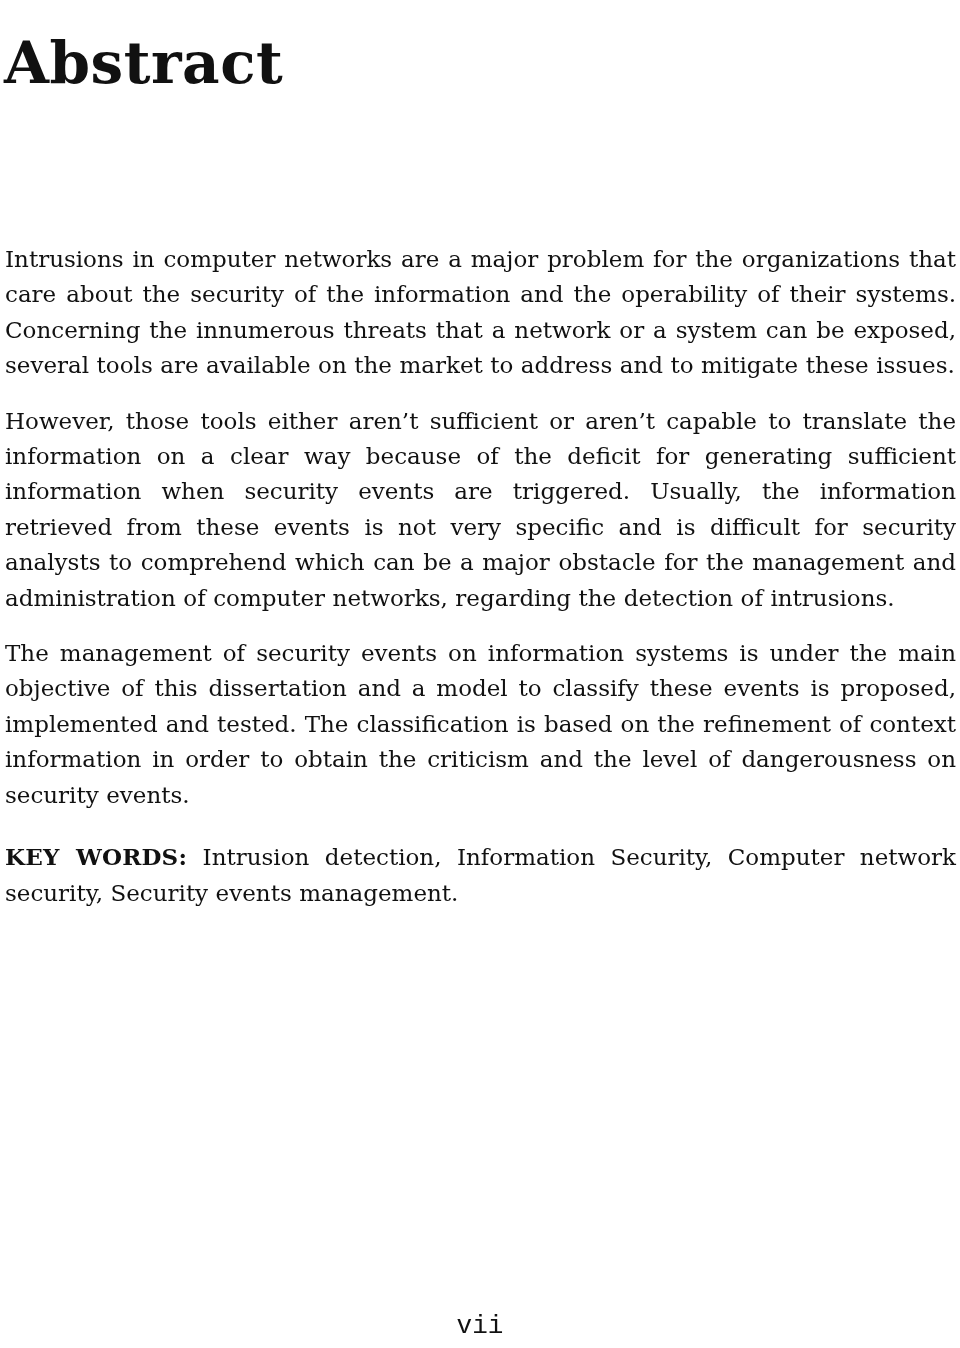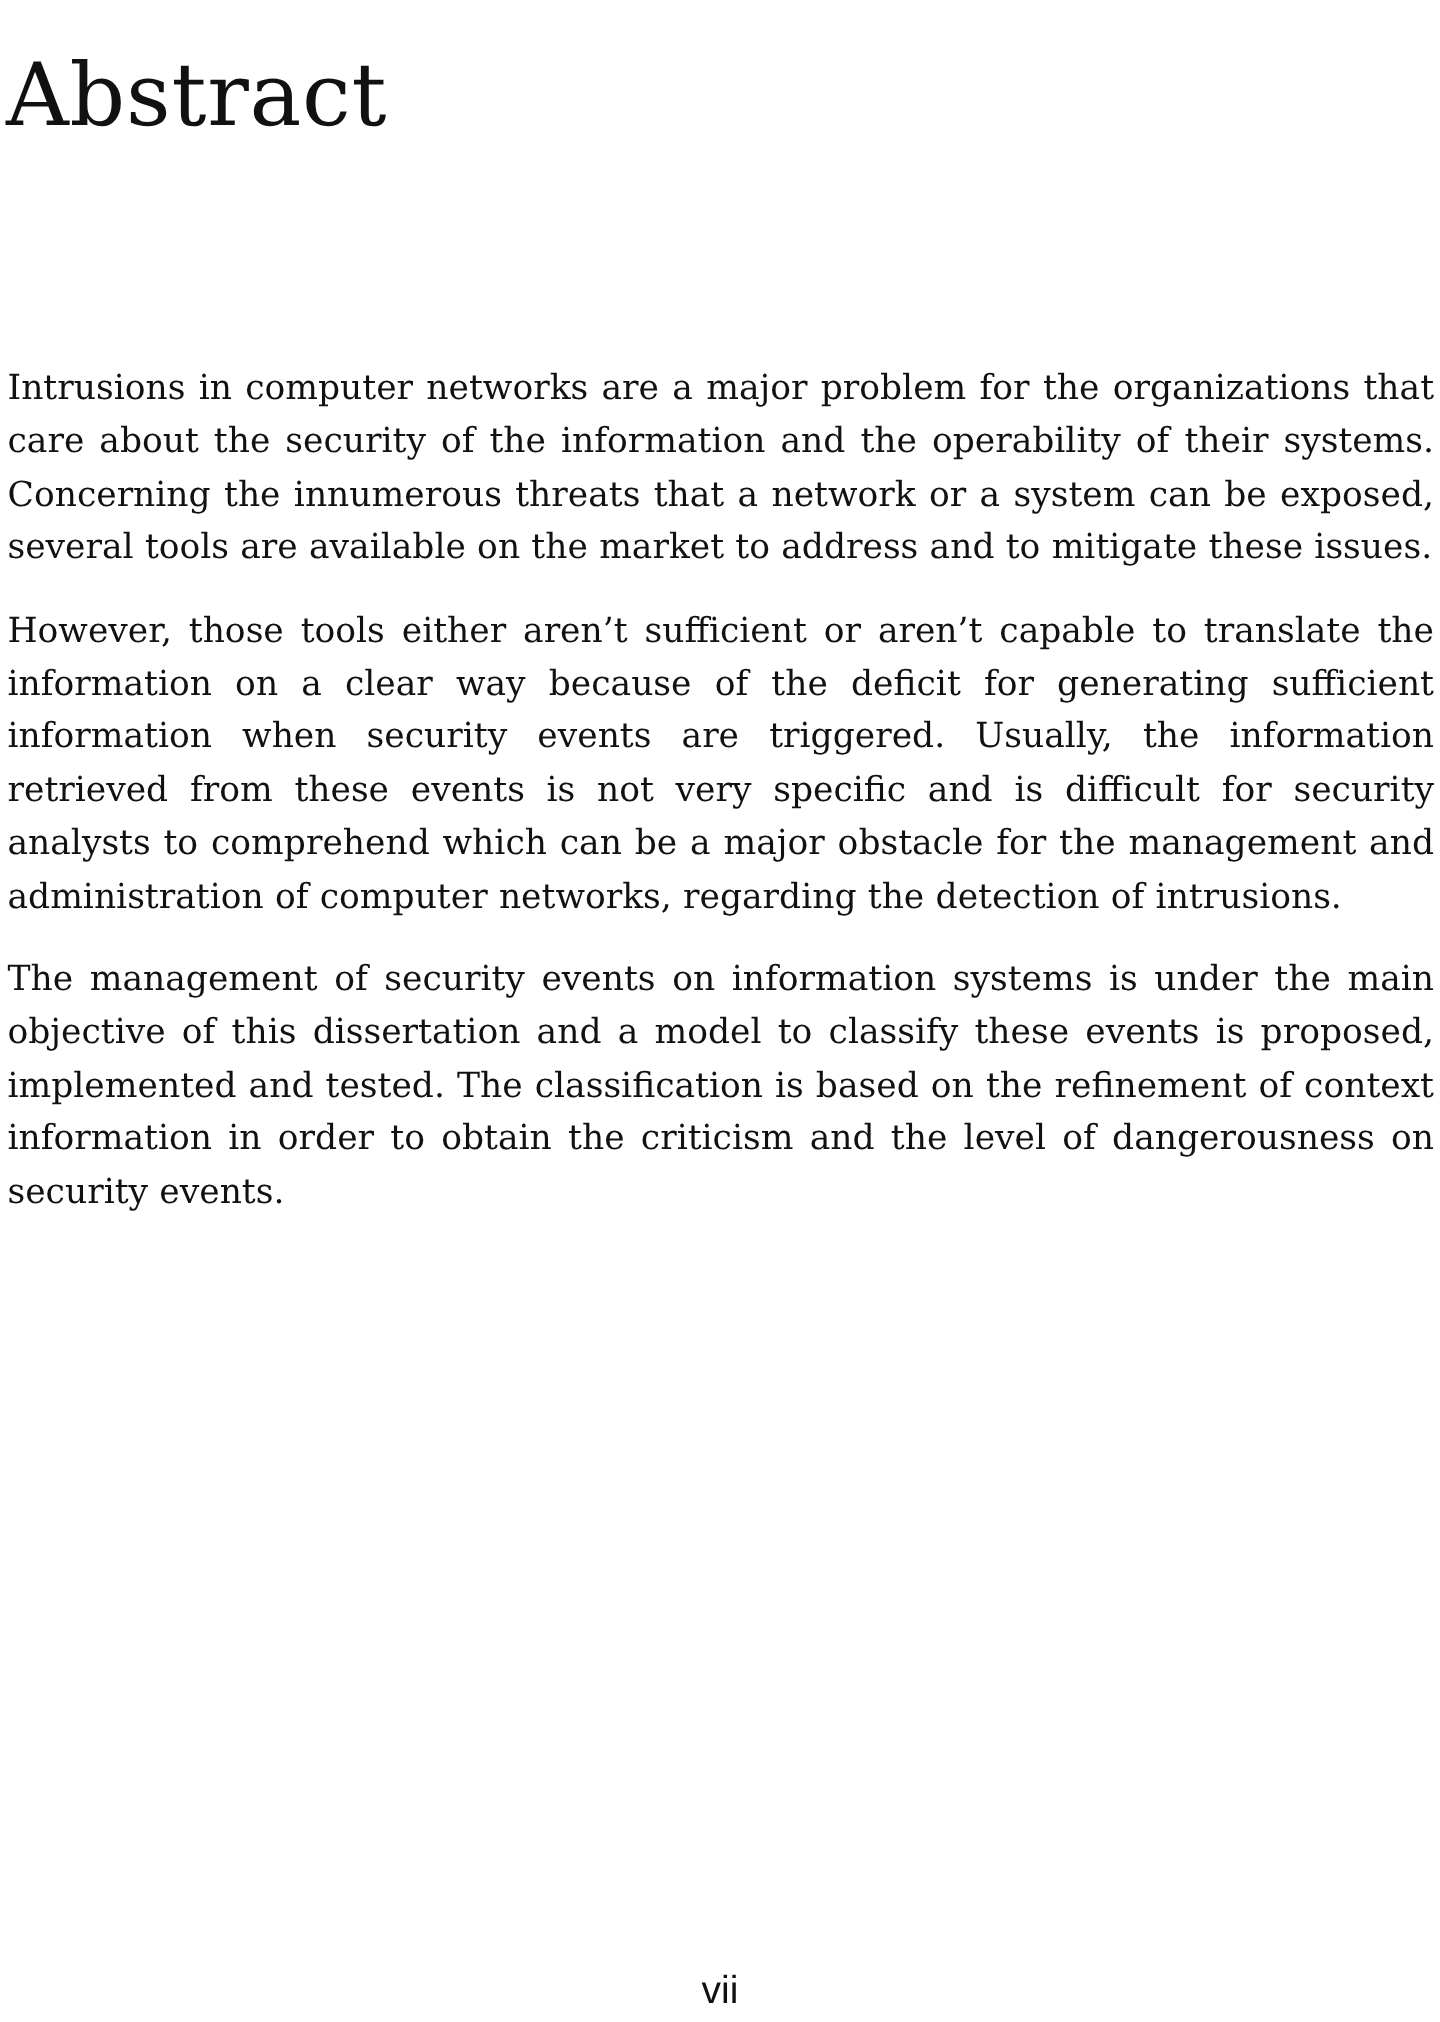--- a/index.html
+++ b/index.html
@@ -25,21 +25,21 @@
     box-sizing: border-box;
   }
 
   
   .page-title {
     position: absolute;
     left: 4px;
     top: -6px;
     font-size: 58px;
     line-height: 1.05;
-    font-weight: 400;
+    font-weight: 700;
     letter-spacing: 0.5px;
     white-space: nowrap;
     font-family: "DejaVu Serif", "Liberation Serif", serif;
   }
 
   
   .body-block {
     position: absolute;
     left: 5px;
     top: 242px;
@@ -72,36 +72,37 @@
 
   
   .folio {
     position: absolute;
     left: 0;
     top: 1309px;
     width: 960px;
     text-align: center;
     font-size: 26px;
     line-height: 34px;
-    font-family: Liberation Sans, sans-serif;
+    font-family: Liberation Mono, monospace;
   }
 </style>
 </head>
 <body>
 
 <div class="page">
 
   <h1 class="page-title">Abstract</h1>
 
   <div class="body-block">
 
     <p class="para">Intrusions in computer networks are a major problem for the organizations that care about the security of the information and the operability of their systems.  Concerning the innumerous threats that a network or a system can be exposed, several tools are available on the market to address and to mitigate these issues.</p>
 
     <p class="para">However, those tools either aren’t sufficient or aren’t capable to translate the information on a clear way because of the deficit for generating sufficient information when security events are triggered.  Usually, the information retrieved from these events is not very specific and is difficult for security analysts to comprehend which can be a major obstacle for the management and administration of computer networks, regarding the detection of intrusions.</p>
 
     <p class="para">The management of security events on information systems is under the main objective of this dissertation and a model to classify these events is proposed, implemented and tested.  The classification is based on the refinement of context information in order to obtain the criticism and the level of dangerousness on security events.</p>
 
+    <p class="para keywords"><span class="kw-label">KEY WORDS:</span> <span>Intrusion detection, Information Security, Computer network security, Security events management.</span></p>
 
   </div>
 
   <div class="folio">vii</div>
 
 </div>
 
 </body></html>

